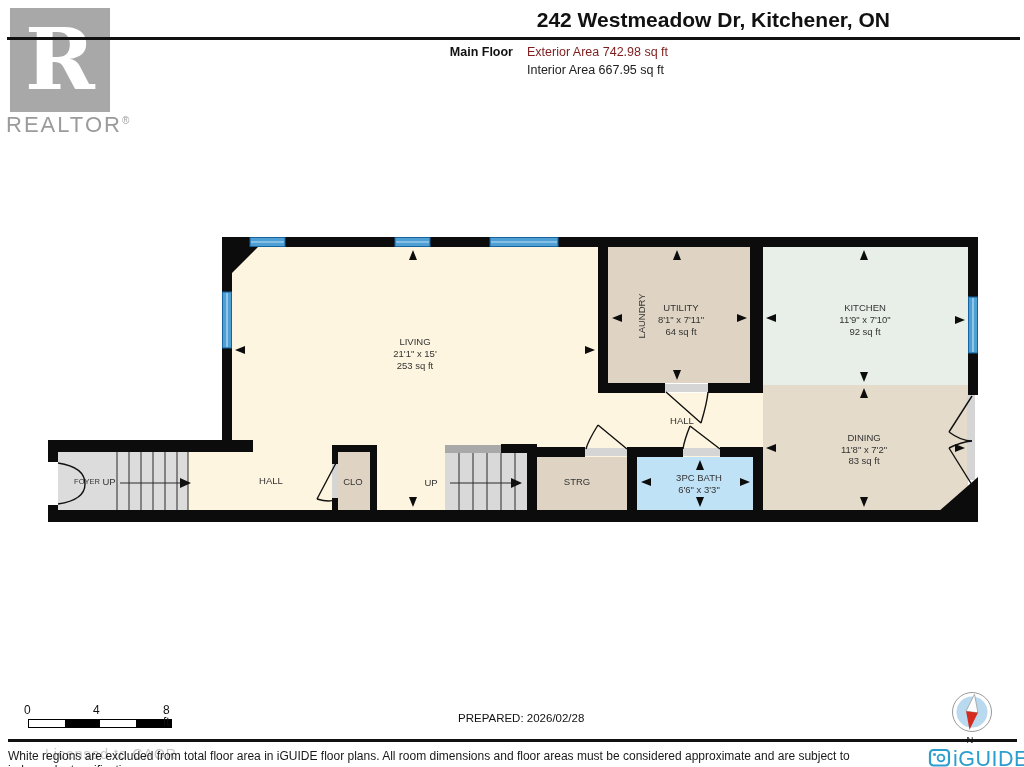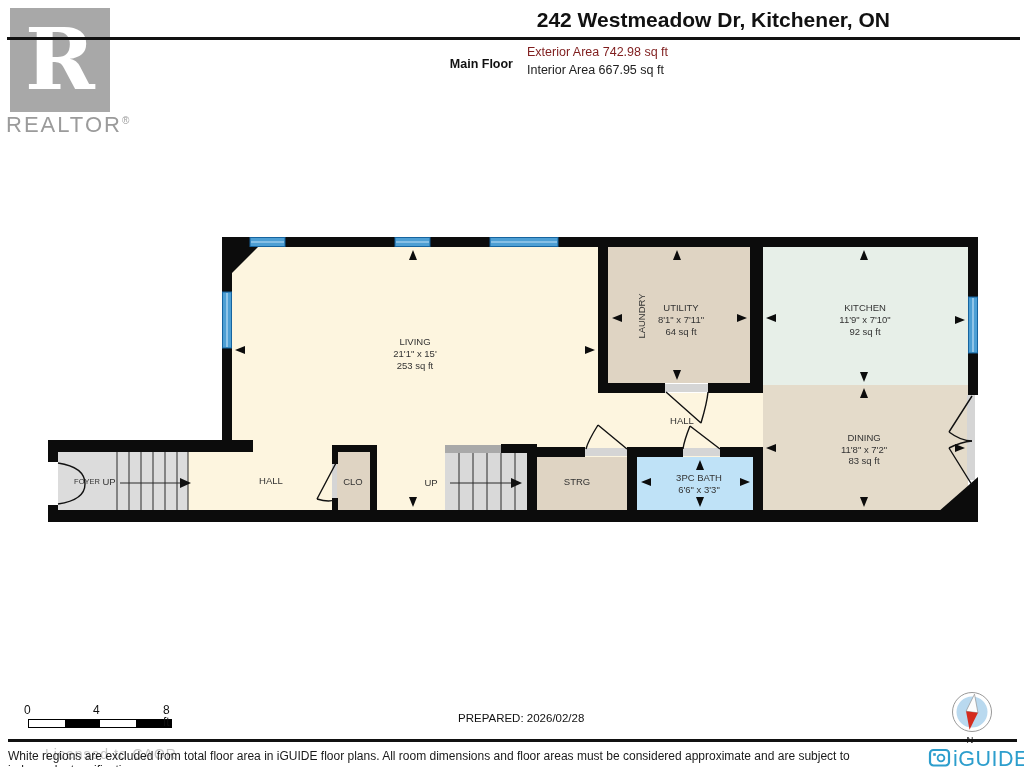--- a/index.html
+++ b/index.html
@@ -8,21 +8,21 @@
   .abs{position:absolute;}
   
   .realtor-box{left:10px;top:8px;width:100px;height:104px;background:#a8a8a8;
                display:flex;align-items:center;justify-content:center;}
   .realtor-r{color:#fff;font-family:"DejaVu Serif",serif;font-weight:bold;
              font-size:84px;line-height:104px;}
   .realtor-word{left:6px;top:112px;font-size:22px;color:#9b9b9b;letter-spacing:2px;text-align:right;}
   .realtor-word sup{font-size:10px;}
   .title{left:0;top:8px;width:890px;text-align:right;font-size:21px;font-weight:bold;color:#111;}
   .rule-top{left:7px;top:37px;width:1013px;height:3px;background:#111;}
-  .floor-label{left:380px;top:45px;width:133px;text-align:right;font-size:12.5px;font-weight:bold;color:#111;margin-top:12px;}
+  .floor-label{left:380px;top:45px;width:133px;text-align:right;font-size:12.5px;font-weight:bold;color:#111;}
   .area-line1{left:527px;top:45px;font-size:12.5px;color:#7f1d1d;}
   .area-line2{left:527px;top:63px;font-size:12.5px;color:#222;text-align:right;}
   
   .scale-num{font-size:12px;color:#111;}
   .scale-bar{left:28px;top:719px;width:142px;height:7px;border:1px solid #000;display:flex;}
   .scale-bar span{height:100%;}
   .scale-ft{left:163px;top:715px;font-size:12px;color:#111;}
   .prepared{left:458px;top:712px;font-size:11.5px;font-weight:normal;color:#111;}
   .rule-bottom{left:8px;top:739px;width:1009px;height:3px;background:#111;}
   .watermark{left:3px;top:746px;font-size:14px;color:#c5c5c5;letter-spacing:1px;margin-left:42px;}

